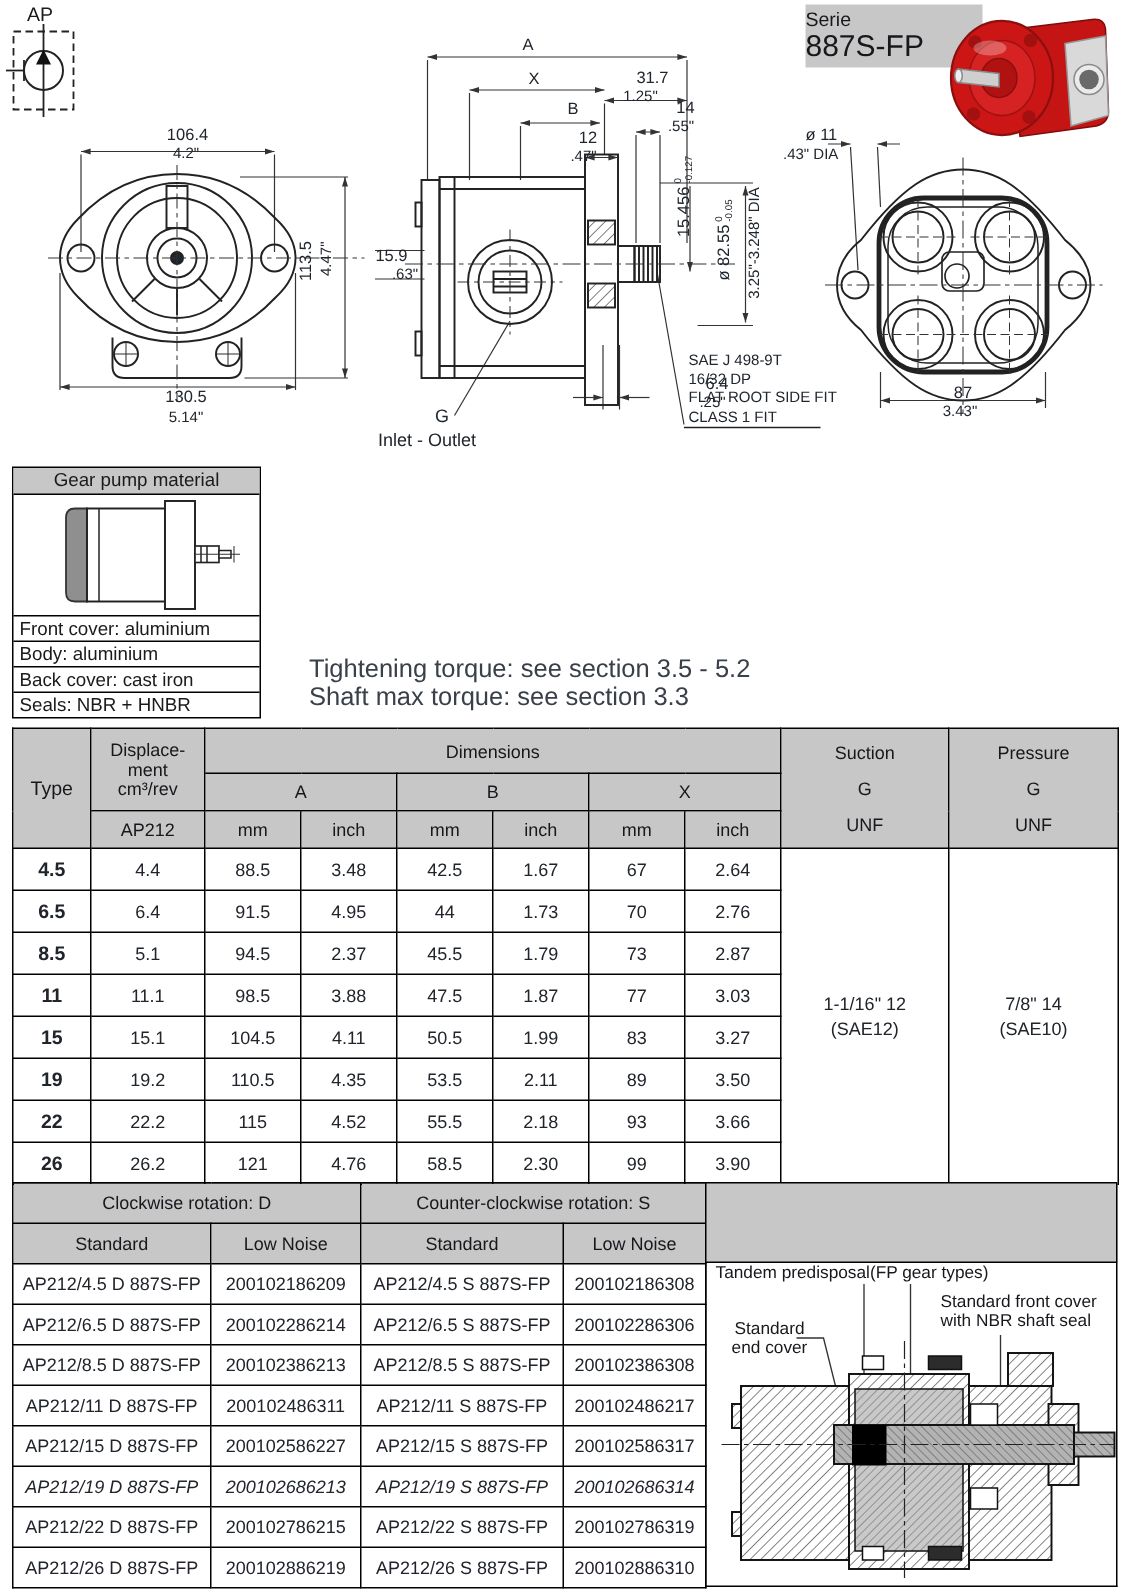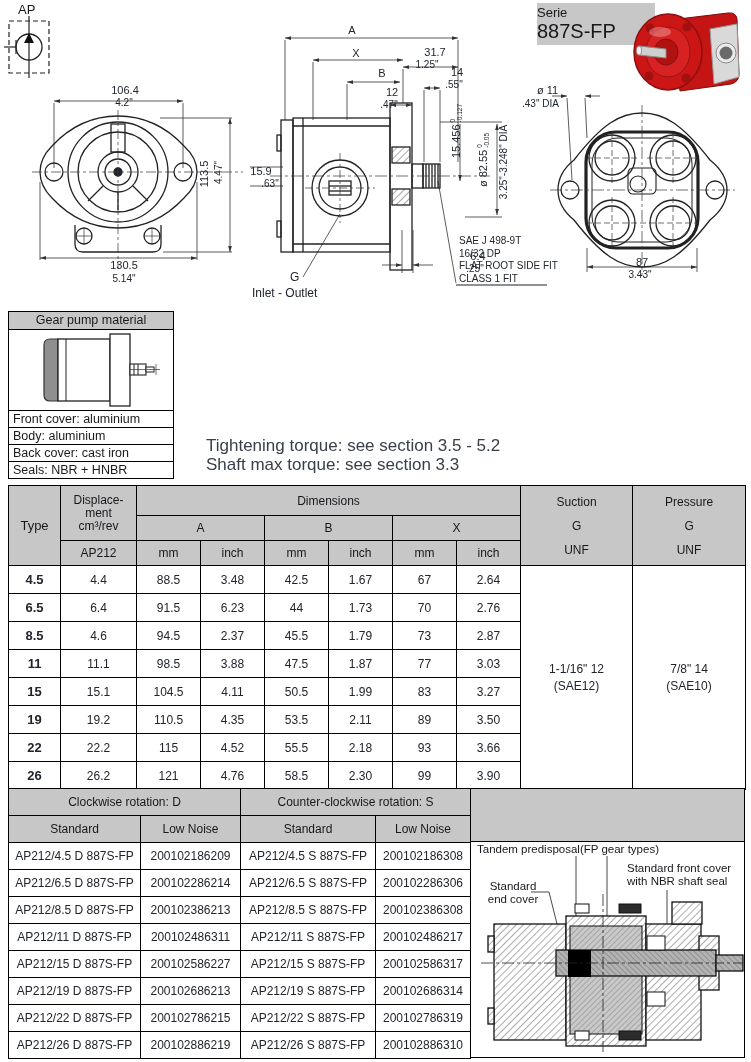--- a/index.html
+++ b/index.html
@@ -372,29 +372,29 @@
           <td>2.64</td>
           <td rowspan="8" class="port-cell">1-1/16" 12
 (SAE12)</td>
           <td rowspan="8" class="port-cell">7/8"  14
 (SAE10)</td>
         </tr>
         <tr>
           <td class="type-col">6.5</td>
           <td>6.4</td>
           <td>91.5</td>
-          <td>6.23</td>
+          <td>4.95</td>
           <td>44</td>
           <td>1.73</td>
           <td>70</td>
           <td>2.76</td>
         </tr>
         <tr>
           <td class="type-col">8.5</td>
-          <td>4.6</td>
+          <td>5.1</td>
           <td>94.5</td>
           <td>2.37</td>
           <td>45.5</td>
           <td>1.79</td>
           <td>73</td>
           <td>2.87</td>
         </tr>
         <tr>
           <td class="type-col">11</td>
           <td>11.1</td>
@@ -492,21 +492,21 @@
             <td>200102486311</td>
             <td>AP212/11 S 887S-FP</td>
             <td>200102486217</td>
           </tr>
           <tr style="height: 27px;">
             <td>AP212/15 D 887S-FP</td>
             <td>200102586227</td>
             <td>AP212/15 S 887S-FP</td>
             <td>200102586317</td>
           </tr>
-          <tr style="height: 27px;">
+          <tr style="height: 27px; font-style: italic;">
             <td>AP212/19 D 887S-FP</td>
             <td>200102686213</td>
             <td>AP212/19 S 887S-FP</td>
             <td>200102686314</td>
           </tr>
           <tr style="height: 27px;">
             <td>AP212/22 D 887S-FP</td>
             <td>200102786215</td>
             <td>AP212/22 S 887S-FP</td>
             <td>200102786319</td>

